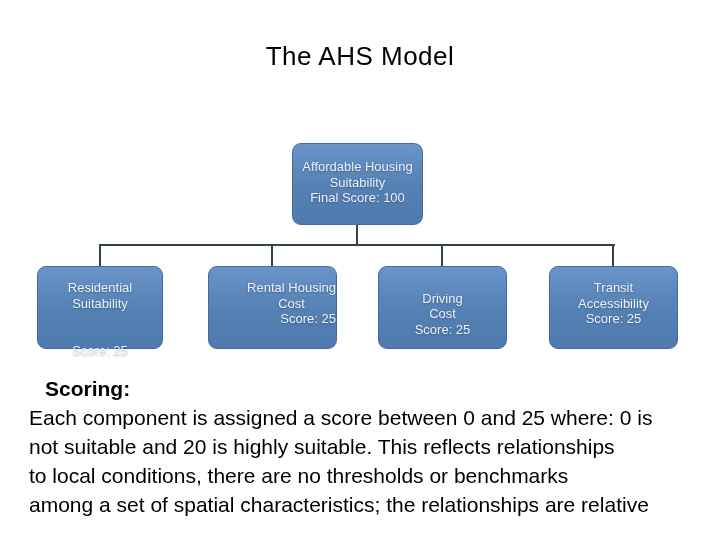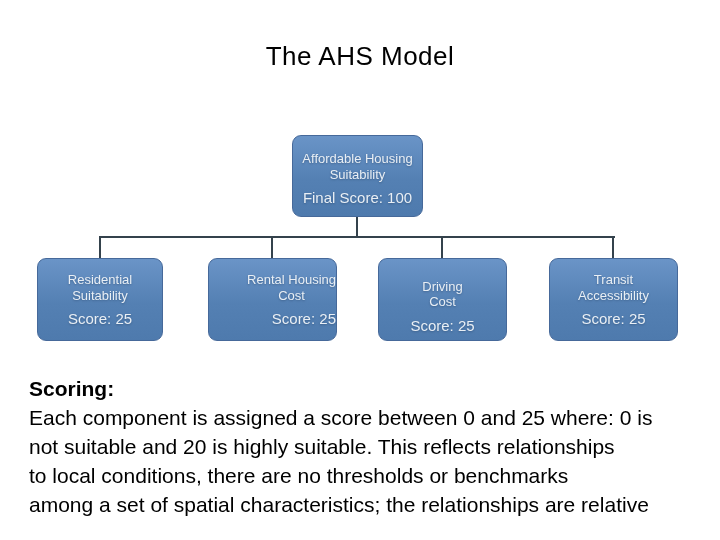--- a/index.html
+++ b/index.html
@@ -18,21 +18,21 @@
     margin: 0;
     text-align: center;
     font-size: 26px;
     font-weight: 400;
     line-height: 1.1;
     color: var(--title-text, #000);
     letter-spacing: 0.5px;
   }
 
   
-  .diagram { position: absolute; left: 0; top: 8px; width: 720px; height: 424px; }
+  .diagram { position: absolute; left: 0; top: 16px; width: 720px; height: 424px; }
 
   .connector { position: absolute; background: var(--connector, #34424c); }
 
   .box {
     position: absolute;
     box-sizing: border-box;
     border-radius: 9px;
     border: 1px solid var(--box-border, #46699a);
     background: linear-gradient(180deg, var(--box-fill-top, #6a94c7) 0%, var(--box-fill, #5480b3) 55%, var(--box-fill-bottom, #4e7aad) 100%);
     color: var(--box-text, #e9eff5);
@@ -41,37 +41,36 @@
     align-items: center;
     text-align: center;
     text-shadow: 0 1px 2px rgba(25, 45, 75, 0.35);
   }
   .box .box-name {
     margin-top: 13px;
     font-size: 13px;
     line-height: 15.5px;
   }
   .box .box-score {
-    margin-top: 8px;
-    font-size: 15px;
+    font-size: 13px;
     line-height: 16px;
   }
   .box.root .box-name { margin-top: 15px; }
 
   
   .body-text {
     position: absolute;
     left: 29px; top: 374px;
     width: 685px;
     color: var(--body-text, #000);
     font-size: 21px;
     line-height: 29px;
     white-space: nowrap;
   }
-  .body-text .heading { font-weight: 700; }
+  .body-text .heading { font-weight: 700; margin-left: 16px; }
 </style>
 </head>
 <body>
 
 <h1 class="slide-title">The AHS Model</h1>
 
 <div class="diagram">
 
   <div class="connector" style="left:356px; top:209px; width:2px; height:21px;"></div>
   <div class="connector" style="left:99px; top:228px; width:516px; height:2px;"></div>
@@ -81,21 +80,21 @@
   <div class="connector" style="left:612px; top:228px; width:2px; height:24px;"></div>
 
   <div class="box root" style="left:292px; top:127px; width:131px; height:82px;">
     <div class="box-name">
       <div>Affordable Housing</div>
       <div>Suitability</div>
     </div>
     <div class="box-score">Final Score: 100</div>
   </div>
 
-  <div class="box" style="left:37px; top:250px; width:126px; height:83px;">
+  <div class="box" style="left:37px; top:250px; width:126px; height:83px;gap:32px;">
     <div class="box-name">
       <div>Residential</div>
       <div>Suitability</div>
     </div>
     <div class="box-score">Score: 25</div>
   </div>
 
   <div class="box" style="left:208px; top:250px; width:129px; height:83px;align-items:flex-end;">
     <div class="box-name">
       <div>Rental Housing</div>

